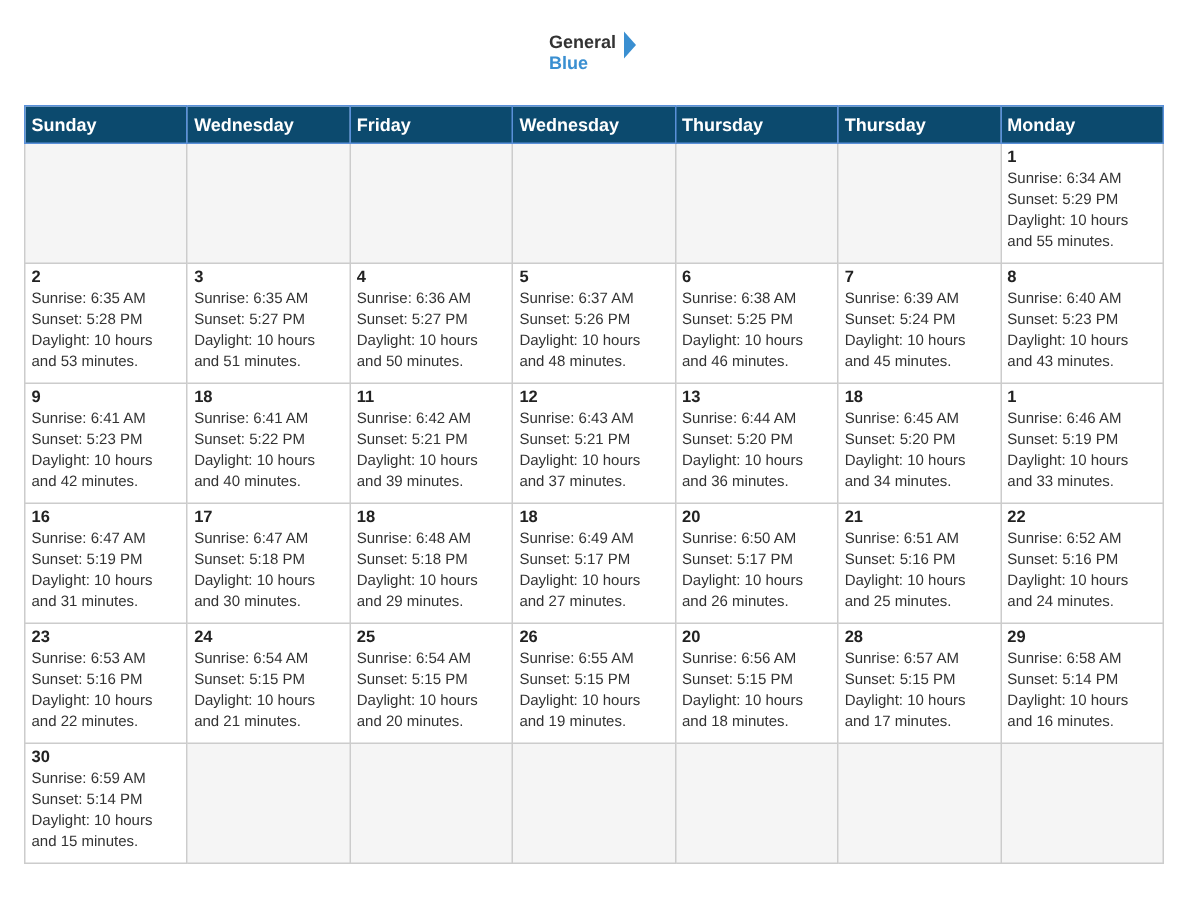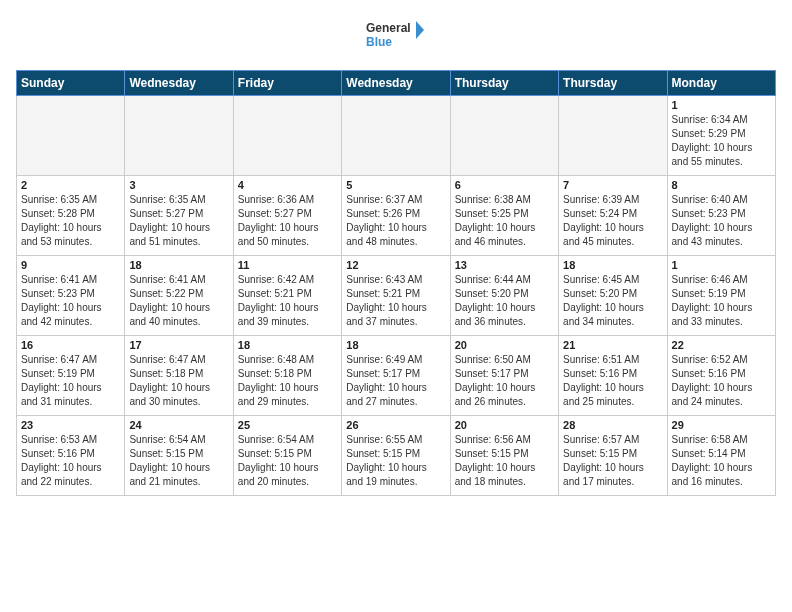--- a/index.html
+++ b/index.html
@@ -218,14 +218,26 @@
         </td>
         <td>
           <div class="day-num">28</div>
           <div class="day-info">Sunrise: 6:57 AM<br>Sunset: 5:15 PM<br>Daylight: 10 hours and 17 minutes.</div>
         </td>
         <td>
           <div class="day-num">29</div>
           <div class="day-info">Sunrise: 6:58 AM<br>Sunset: 5:14 PM<br>Daylight: 10 hours and 16 minutes.</div>
         </td>
       </tr>
+      <tr class="last-row">
+        <td>
+          <div class="day-num">30</div>
+          <div class="day-info">Sunrise: 6:59 AM<br>Sunset: 5:14 PM<br>Daylight: 10 hours and 15 minutes.</div>
+        </td>
+        <td class="empty"></td>
+        <td class="empty"></td>
+        <td class="empty"></td>
+        <td class="empty"></td>
+        <td class="empty"></td>
+        <td class="empty"></td>
+      </tr>
     </tbody>
 </table>
 
 </body></html>

